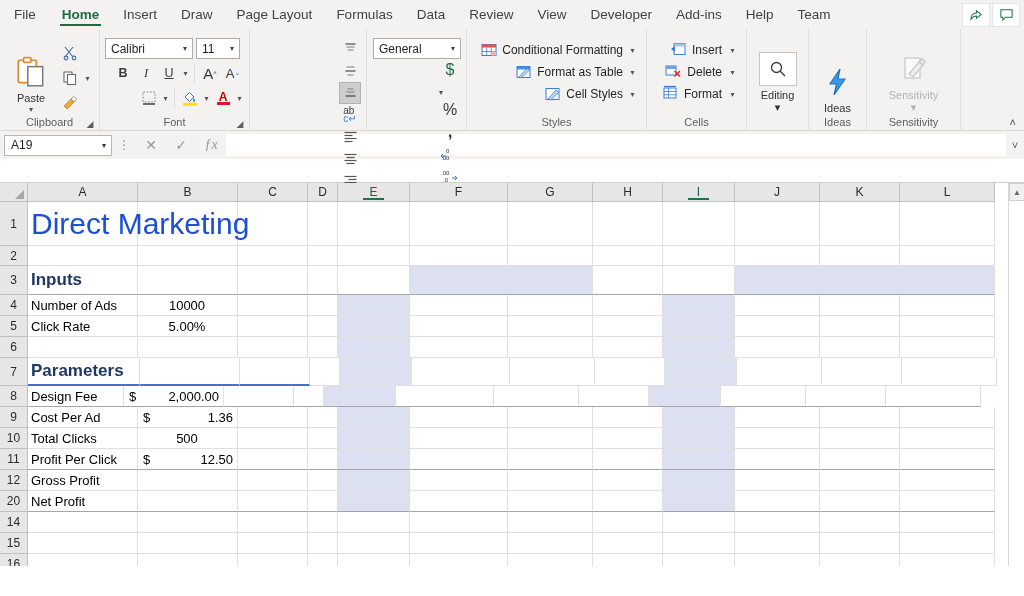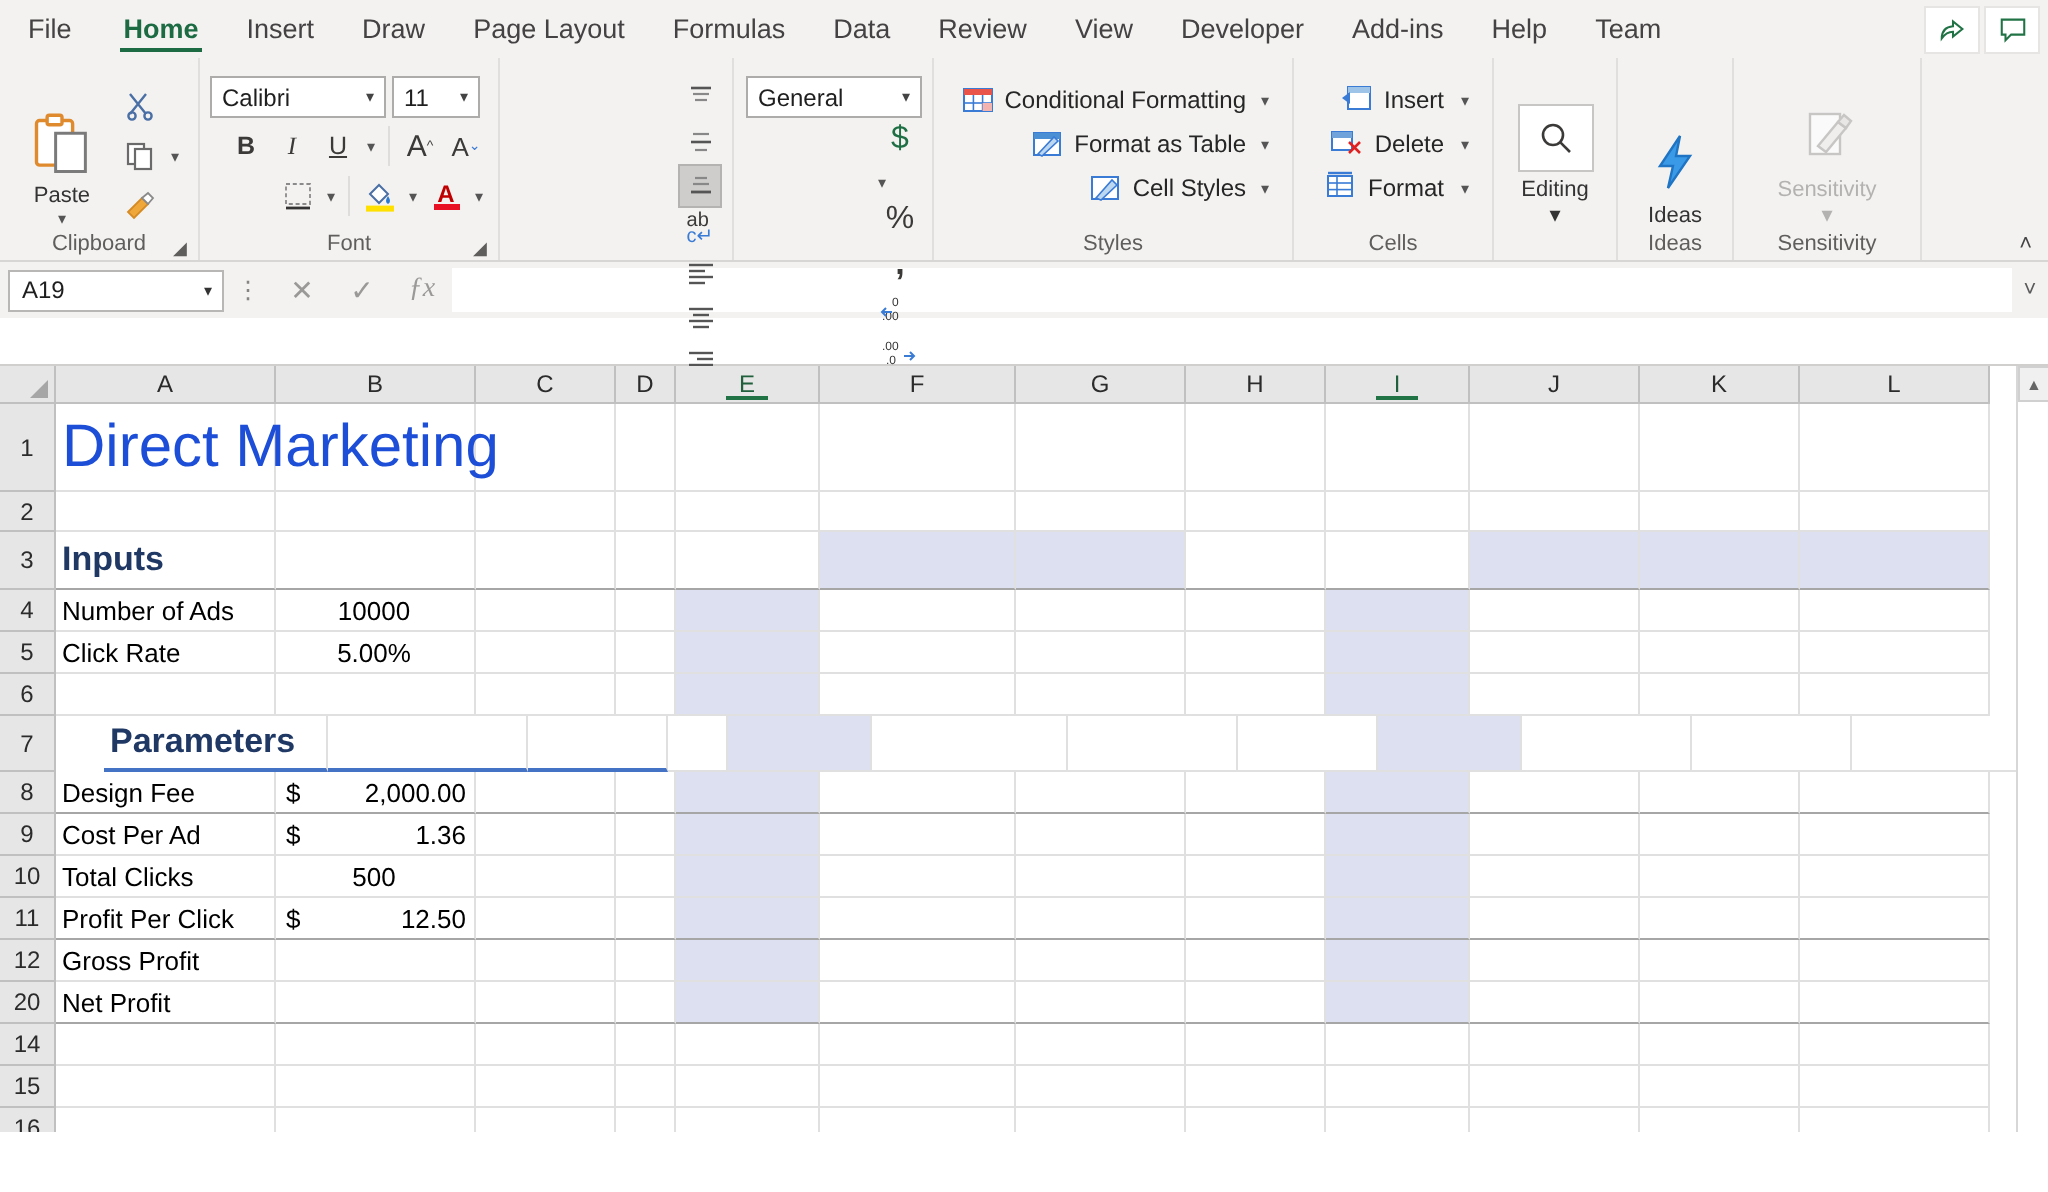--- a/index.html
+++ b/index.html
@@ -776,38 +776,38 @@
         <div class="cell" style="width: 98px;"></div>
         <div class="cell" style="width: 85px;"></div>
         <div class="cell" style="width: 70px;"></div>
         <div class="cell hl" style="width: 72px;"></div>
         <div class="cell" style="width: 85px;"></div>
         <div class="cell" style="width: 80px;"></div>
         <div class="cell" style="width: 95px;"></div>
       </div>
       <div class="row" style="height: 28px;">
         <div class="rh">7</div>
-        <div class="cell hdr bb" style="width: 112px; margin-left: 24px;">
+        <div class="cell hdr bb" style="width: 112px;">
           <span>Parameters</span>
         </div>
         <div class="cell bb" style="width: 100px;"></div>
         <div class="cell bb" style="width: 70px;"></div>
         <div class="cell" style="width: 30px;"></div>
         <div class="cell hl" style="width: 72px;"></div>
         <div class="cell" style="width: 98px;"></div>
         <div class="cell" style="width: 85px;"></div>
         <div class="cell" style="width: 70px;"></div>
         <div class="cell hl" style="width: 72px;"></div>
         <div class="cell" style="width: 85px;"></div>
         <div class="cell" style="width: 80px;"></div>
         <div class="cell" style="width: 95px;"></div>
       </div>
       <div class="row" style="height: 21px;">
         <div class="rh">8</div>
-        <div class="cell bb-dark" style="width: 110px;">
+        <div class="cell bb-dark" style="width: 96px;">
           <span>Design Fee</span>
         </div>
         <div class="cell acct bb-dark" style="width: 100px;">
           <span class="dollar">$</span>
           <span>2,000.00</span>
         </div>
         <div class="cell bb-dark" style="width: 70px;"></div>
         <div class="cell bb-dark" style="width: 30px;"></div>
         <div class="cell hl bb-dark" style="width: 72px;"></div>
         <div class="cell bb-dark" style="width: 98px;"></div>

